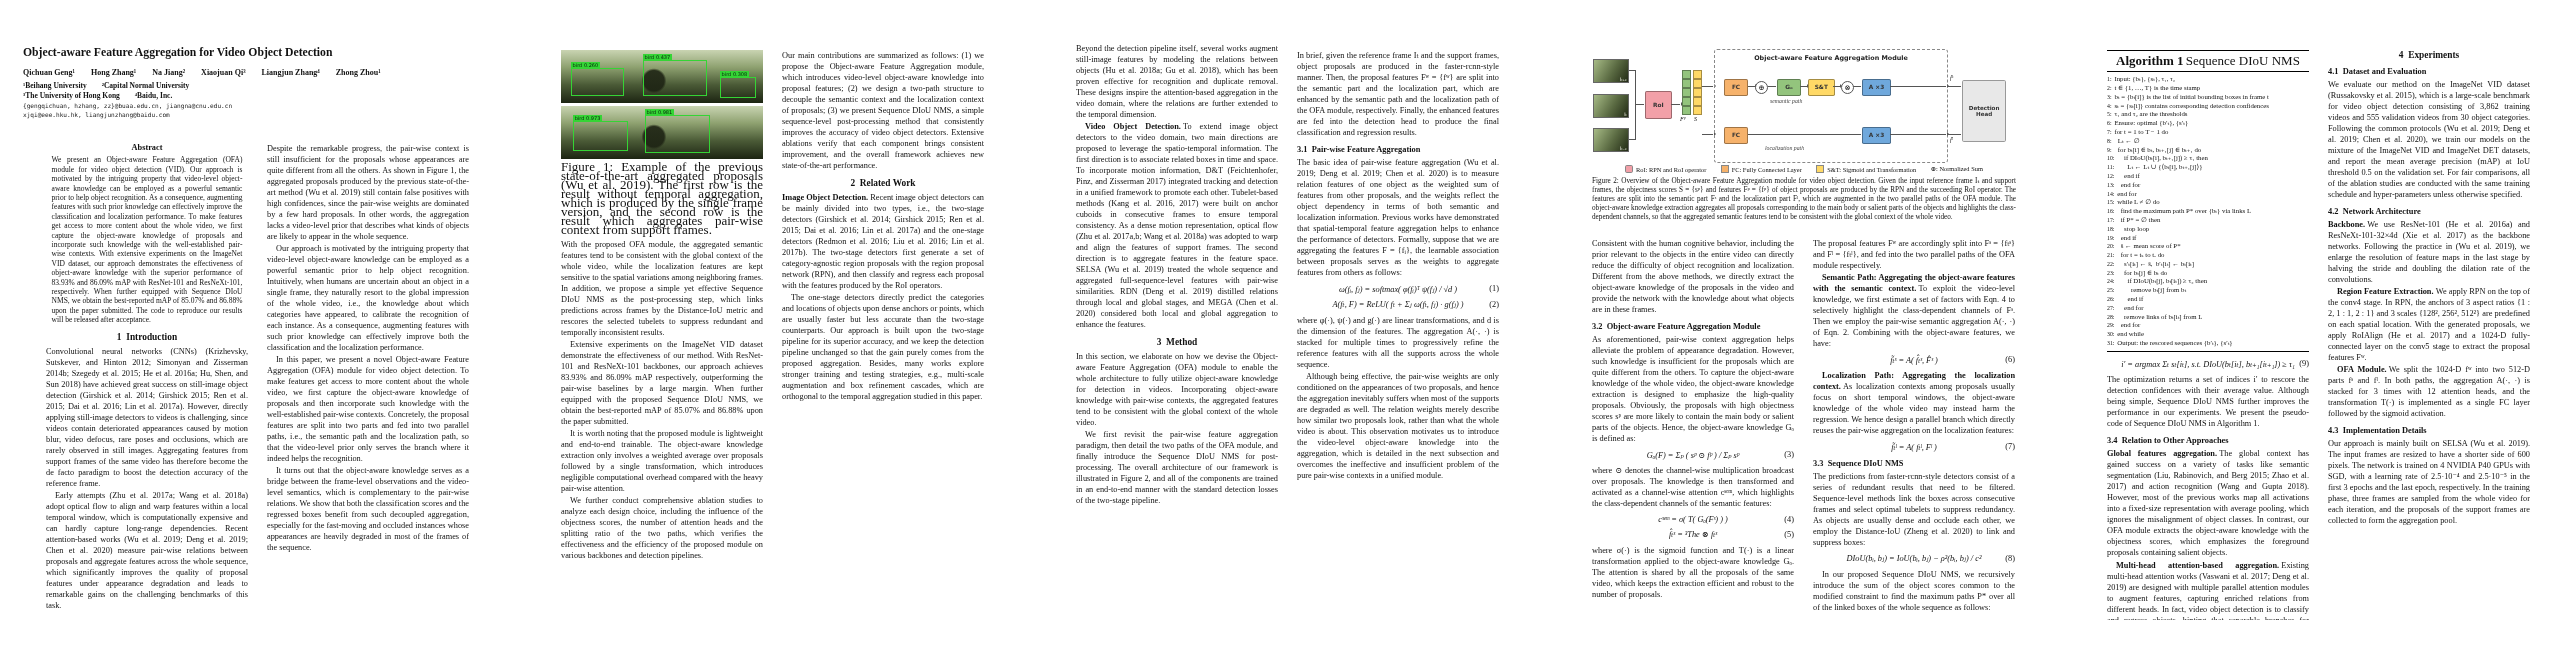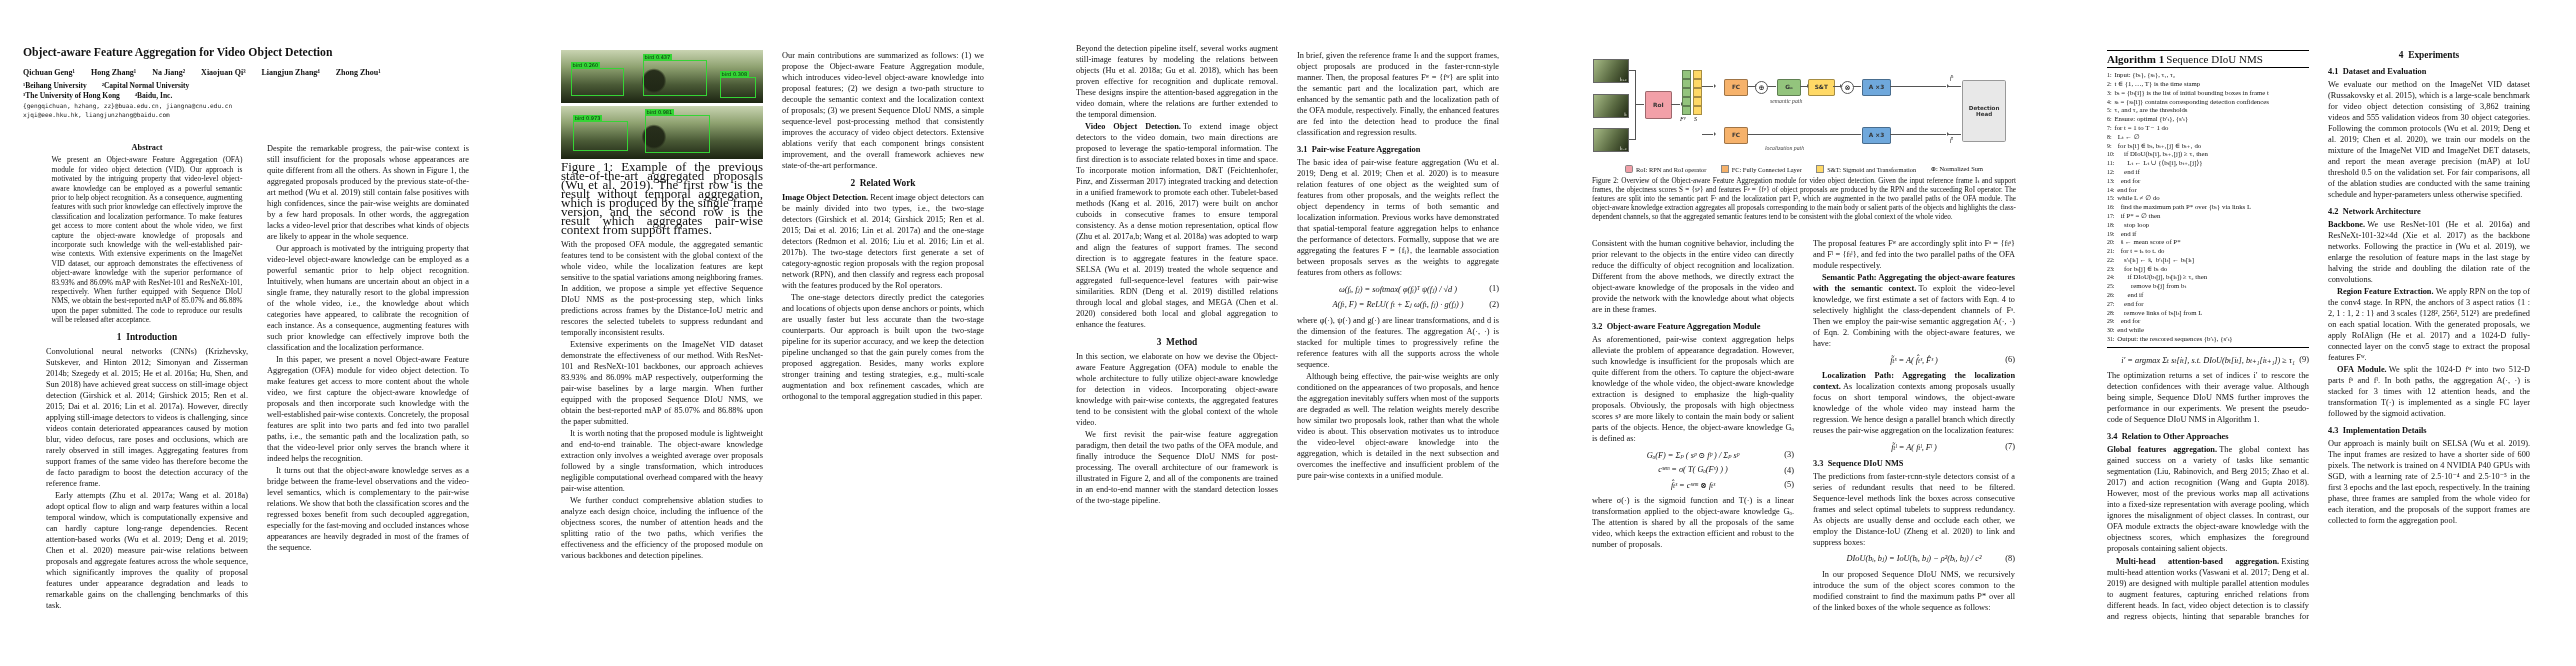--- a/index.html
+++ b/index.html
@@ -73,21 +73,21 @@
   .circ{position:absolute;width:11px;height:11px;border:0.8px solid #555;border-radius:50%;
     background:#fff;display:flex;align-items:center;justify-content:center;font-size:7.2px;z-index:2;}
   .f2legend{position:absolute;left:46px;top:165px;width:424px;display:flex;justify-content:center;
     gap:14.5px;font-size:6.4px;align-items:center;}
   .li{display:flex;align-items:center;gap:2.8px;white-space:nowrap;}
   .sw{width:6.1px;height:6.1px;border:0.6px solid #888;display:inline-block;}
   .f2cap{position:absolute;left:46px;top:177px;width:424px;font-size:7.2px;line-height:9px;text-align:justify;}
 
   
   .algo{border-top:1.1px solid #000;border-bottom:0.9px solid #000;margin-bottom:6.7px;counter-reset:aline;}
-  .algo-title{font-size:11px;padding:2.2px 0;border-bottom:0.6px solid #000;margin-bottom:1.7px;text-align:left;}
+  .algo-title{font-size:13px;padding:2.2px 0;border-bottom:0.6px solid #000;margin-bottom:1.7px;text-align:center;}
   .algo-body{padding:1.1px 0 3.3px 0;}
   .algo-line{font-size:6.8px;line-height:7.8px;white-space:pre-wrap;counter-increment:aline;text-align:left;}
   .algo-line::before{content:counter(aline) ":  ";font-size:5.8px;}
 </style>
 </head>
 <body>
 
 <div class="arxiv">arXiv:2010.12573v1 [cs.CV] 23 Oct 2020</div>
 
 <section class="page" style="left:0px">
@@ -198,20 +198,23 @@
     <div class="sq sqs" style="left:101px;top:31px"></div>
     <div class="sq sqs" style="left:101px;top:40px"></div>
     <div class="sq sqs" style="left:101px;top:49px"></div>
     <div class="sq sqs" style="left:101px;top:58px"></div>
     <div class="flabel" style="left:88px;top:68px">Fᵖ</div>
     <div class="flabel" style="left:102px;top:68px">S</div>
 
     <div class="ar" style="left:110px;top:38px;width:11px"></div>
     <div class="ar" style="left:110px;top:86px;width:11px"></div>
 
+    <div class="module" style="left:122px;top:1.1px;width:232px;height:112px">
+      <div class="modtitle">Object-aware Feature Aggregation Module</div>
+    </div>
     <div class="blk fc" style="left:132px;top:31px;width:22px;height:14.5px">FC</div>
     <div class="ar" style="left:156px;top:38px;width:6.7px"></div>
     <div class="circ" style="left:163px;top:33px">⊕</div>
     <div class="ar" style="left:176px;top:38px;width:7.8px"></div>
     <div class="blk gok" style="left:185px;top:31px;width:22px;height:14.5px">Gₒ</div>
     <div class="ar" style="left:208px;top:38px;width:6.7px"></div>
     <div class="blk st" style="left:216px;top:31px;width:24.5px;height:14.5px">S&amp;T</div>
     <div class="ar" style="left:241px;top:38px;width:6.7px"></div>
     <div class="circ" style="left:249px;top:33px">⊗</div>
     <div class="ar" style="left:261px;top:38px;width:7.8px"></div>
@@ -248,22 +251,23 @@
         <span>⊕: Normalized Sum</span>
       </span>
   </div>
   <div class="f2cap">Figure 2: Overview of the Object-aware Feature Aggregation module for video object detection. Given the input reference frame Iₜ and support frames, the objectness scores S = {sᵖ} and features Fᵖ = {fᵖ} of object proposals are produced by the RPN and the succeeding RoI operator. The features are split into the semantic part Fˢ and the localization part Fˡ, which are augmented in the two parallel paths of the OFA module. The object-aware knowledge extraction aggregates all proposals corresponding to the main body or salient parts of the objects and highlights the class-dependent channels, so that the aggregated semantic features tend to be consistent with the global context of the whole video.</div>
 
   <div class="col" style="left:46px;top:238px;height:382px">
     <p>Consistent with the human cognitive behavior, including the prior relevant to the objects in the entire video can directly reduce the difficulty of object recognition and localization. Different from the above methods, we directly extract the object-aware knowledge of the proposals in the video and provide the network with the knowledge about what objects are in these frames.</p>
     <h3 class="subsec">3.2 Object-aware Feature Aggregation Module</h3>
     <p>As aforementioned, pair-wise context aggregation helps alleviate the problem of appearance degradation. However, such knowledge is insufficient for the proposals which are quite different from the others. To capture the object-aware knowledge of the whole video, the object-aware knowledge extraction is designed to emphasize the high-quality proposals. Obviously, the proposals with high objectness scores sᵖ are more likely to contain the main body or salient parts of the objects. Hence, the object-aware knowledge Gₒ is defined as:</p>
     <div class="eq"><span>Gₒ(F) = Σₚ ( sᵖ ⊙ fᵖ ) / Σₚ sᵖ</span><span class="eqno">(3)</span></div>
+    <p>where ⊙ denotes the channel-wise multiplication broadcast over proposals. The knowledge is then transformed and activated as a channel-wise attention cˢᵉᵐ, which highlights the class-dependent channels of the semantic features:</p>
     <div class="eq"><span>cˢᵉᵐ = σ( T( Gₒ(Fˢ) ) )</span><span class="eqno">(4)</span></div>
-    <div class="eq"><span>f̂ₜˢ = cˢᵉᵐ ⊗ fₜˢ</span><span class="eqno">(5)</span></div>
+    <div class="eq"><span>f̂ₜˢ = ³The ⊗ fₜˢ</span><span class="eqno">(5)</span></div>
     <p>where σ(·) is the sigmoid function and T(·) is a linear transformation applied to the object-aware knowledge Gₒ. The attention is shared by all the proposals of the same video, which keeps the extraction efficient and robust to the number of proposals.</p>
   </div>
   <div class="col" style="left:267px;top:238px;height:382px">
     <p>The proposal features Fʷ are accordingly split into Fˢ = {fₜˢ} and Fˡ = {fₜˡ}, and fed into the two parallel paths of the OFA module respectively.</p>
     <p class="ind"><span class="runin">Semantic Path: Aggregating the object-aware features with the semantic context.</span><span>To exploit the video-level knowledge, we first estimate a set of factors with Eqn. 4 to selectively highlight the class-dependent channels of Fˢ. Then we employ the pair-wise semantic aggregation A(·, ·) of Eqn. 2. Combining with the object-aware features, we have:</span></p>
     <div class="eq"><span>f̃ₜˢ = A( f̂ₜˢ, F̂ˢ )</span><span class="eqno">(6)</span></div>
     <p class="ind"><span class="runin">Localization Path: Aggregating the localization context.</span><span>As localization contexts among proposals usually focus on short temporal windows, the object-aware knowledge of the whole video may instead harm the regression. We hence design a parallel branch which directly reuses the pair-wise aggregation on the localization features:</span></p>
     <div class="eq"><span>f̃ₜˡ = A( fₜˡ, Fˡ )</span><span class="eqno">(7)</span></div>
     <h3 class="subsec">3.3 Sequence DIoU NMS</h3>
     <p>The predictions from faster-rcnn-style detectors consist of a series of redundant results that need to be filtered. Sequence-level methods link the boxes across consecutive frames and select optimal tubelets to suppress redundancy. As objects are usually dense and occlude each other, we employ the Distance-IoU (Zheng et al. 2020) to link and suppress boxes:</p>

